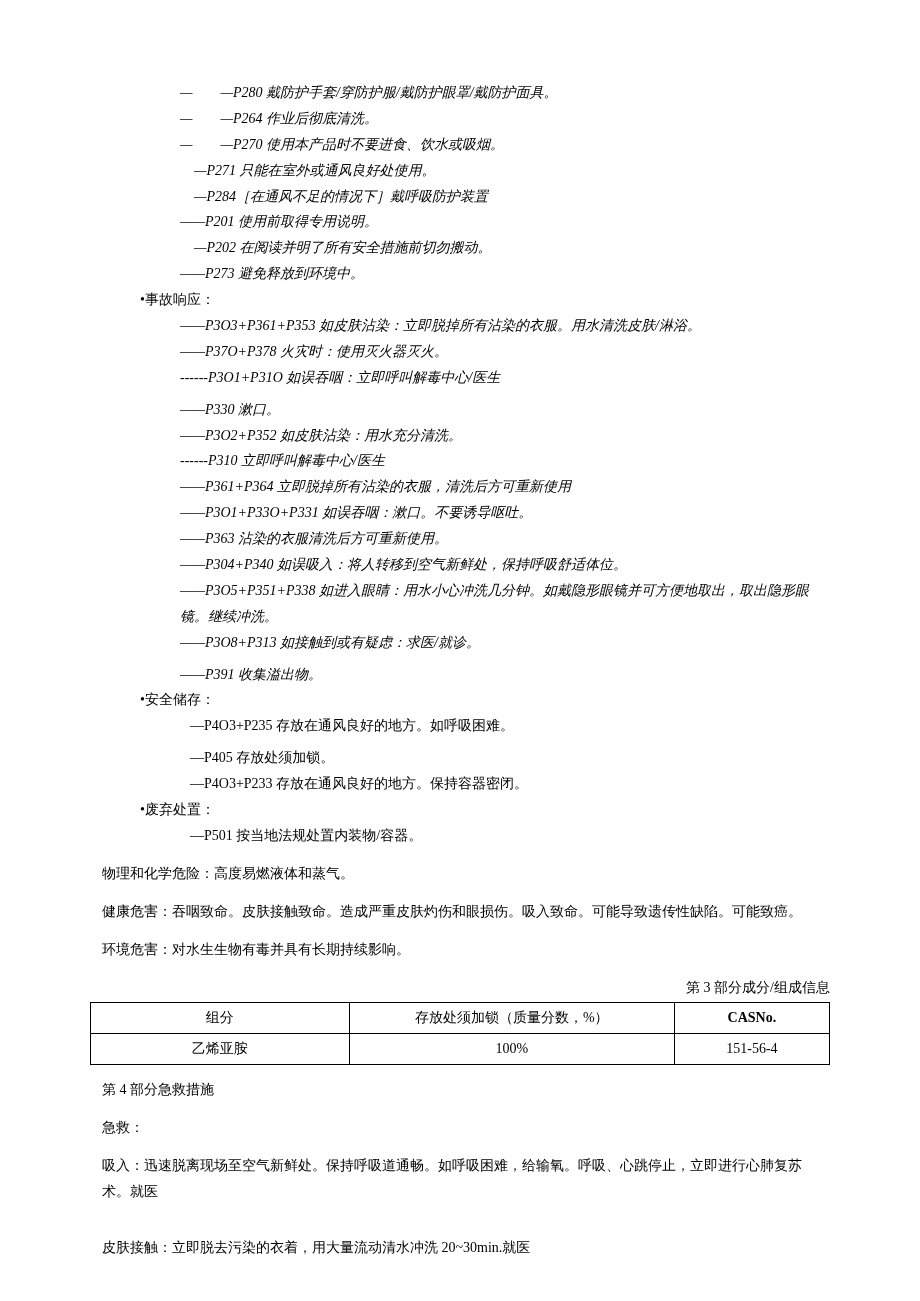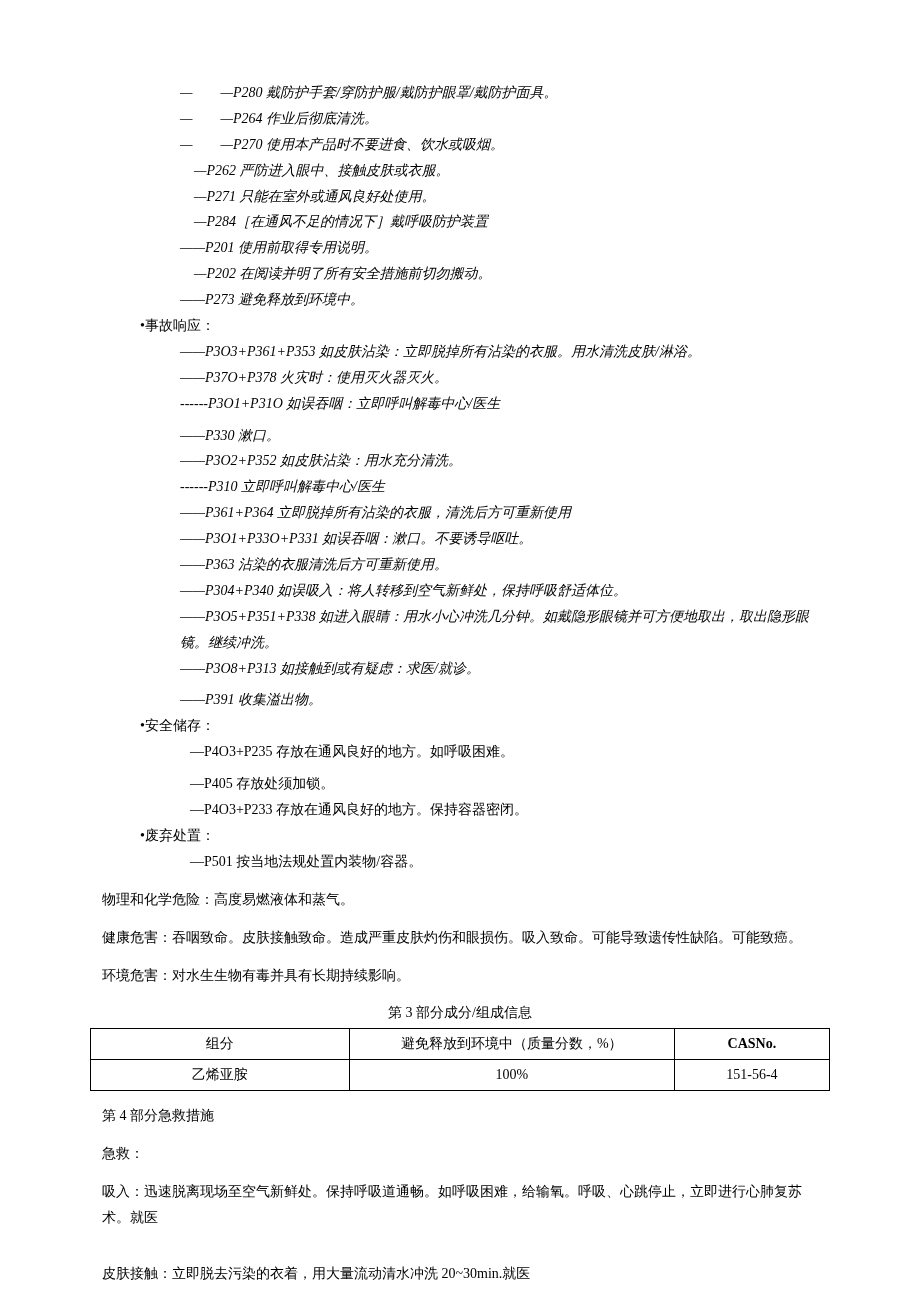--- a/index.html
+++ b/index.html
@@ -8,21 +8,21 @@
       background: #fff;
       font-family: "SimSun", "宋体", serif;
       font-size: 14px;
       line-height: 1.85;
       color: #000;
       padding: 80px 90px 60px 90px;
     }
     .indent-1 { padding-left: 90px; font-style: italic; }
     .indent-2 { padding-left: 100px; }
     .label-line { padding-left: 50px; }
-    .section-title { text-align: center; margin-top: 12px; }
+    .section-title { text-align: right; margin-top: 12px; }
     .no-indent { padding-left: 0; }
     table {
       width: 100%;
       border-collapse: collapse;
       margin-top: 2px;
       margin-bottom: 4px;
     }
     th, td {
       border: 1px solid #000;
       text-align: center;
@@ -35,21 +35,20 @@
     .body-text { margin: 12px; line-height: 1.85; }
     .spacer { height: 6px; }
   </style>
 </head>
 <body>
 
 <div>
   <p class="indent-1">—　　—P280 戴防护手套/穿防护服/戴防护眼罩/戴防护面具。</p>
   <p class="indent-1">—　　—P264 作业后彻底清洗。</p>
   <p class="indent-1">—　　—P270 使用本产品时不要进食、饮水或吸烟。</p>
-  <p class="indent-1">　—P262 严防进入眼中、接触皮肤或衣服。</p>
   <p class="indent-1">　—P271 只能在室外或通风良好处使用。</p>
   <p class="indent-1">　—P284［在通风不足的情况下］戴呼吸防护装置</p>
   <p class="indent-1">——P201 使用前取得专用说明。</p>
   <p class="indent-1">　—P202 在阅读并明了所有安全措施前切勿搬动。</p>
   <p class="indent-1">——P273 避免释放到环境中。</p>
 </div>
 
 <p class="label-line">•事故响应：</p>
 
 <div>
@@ -90,21 +89,21 @@
 <p class="body-text no-indent">环境危害：对水生生物有毒并具有长期持续影响。</p>
 
 <p class="section-title">
   <span>第 3 部分成分/组成信息</span>
 </p>
 
 <table>
   <tbody>
       <tr>
     <th style="width:35%">组分</th>
-    <th style="width:44%">避免释放到环境中（质量分数，%）</th>
+    <th style="width:44%">存放处须加锁（质量分数，%）</th>
     <th style="width:21%"><span class="casno">CASNo.</span></th>
   </tr>
   <tr>
     <td>乙烯亚胺</td>
     <td>100%</td>
     <td>151-56-4</td>
   </tr>
 </tbody>
   </table>
 

